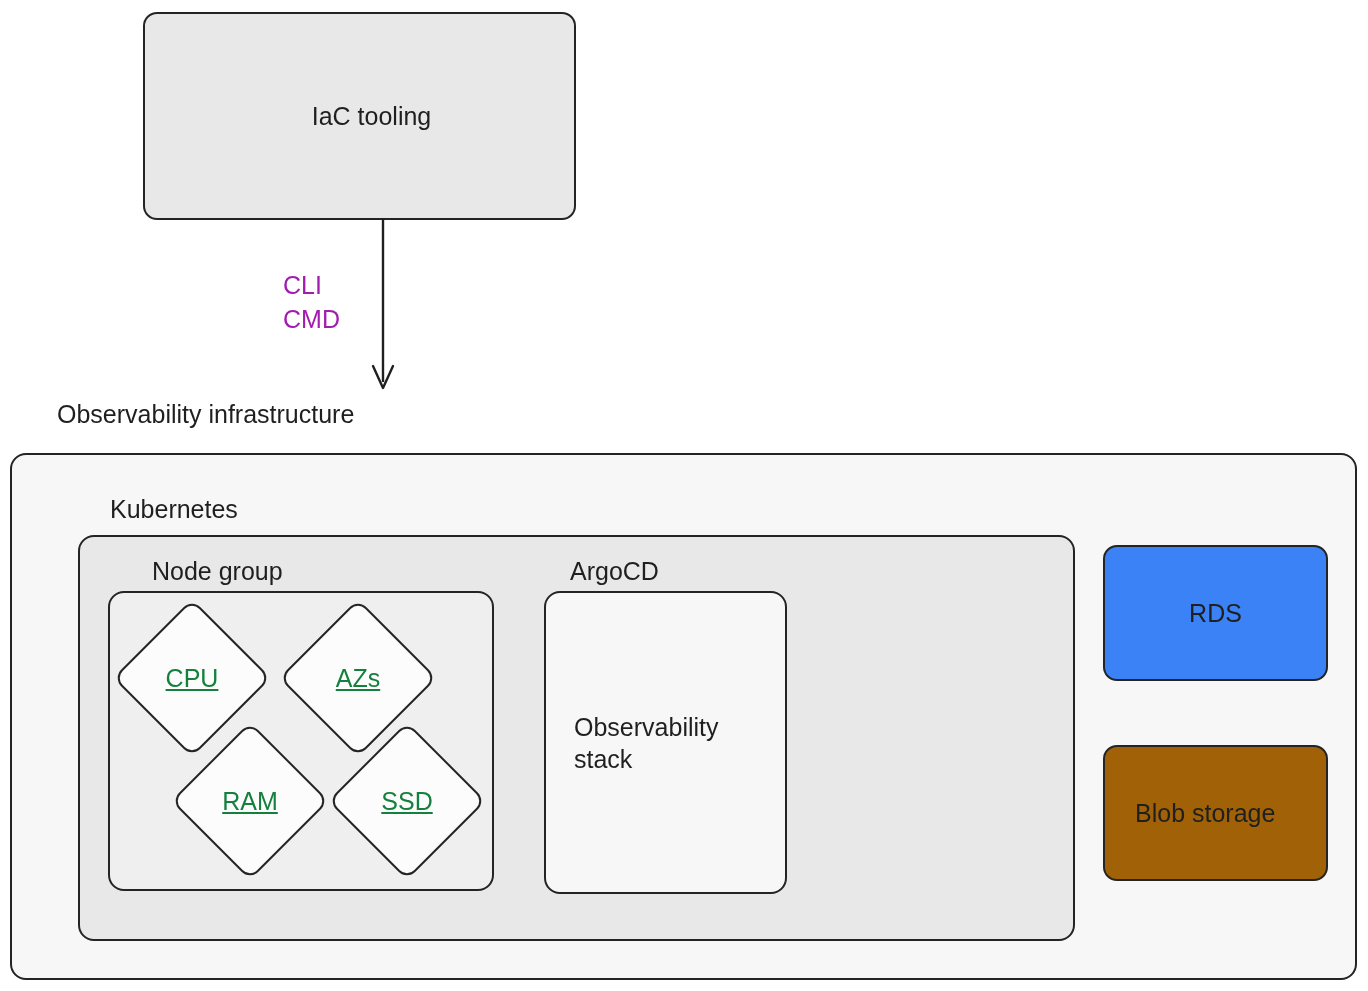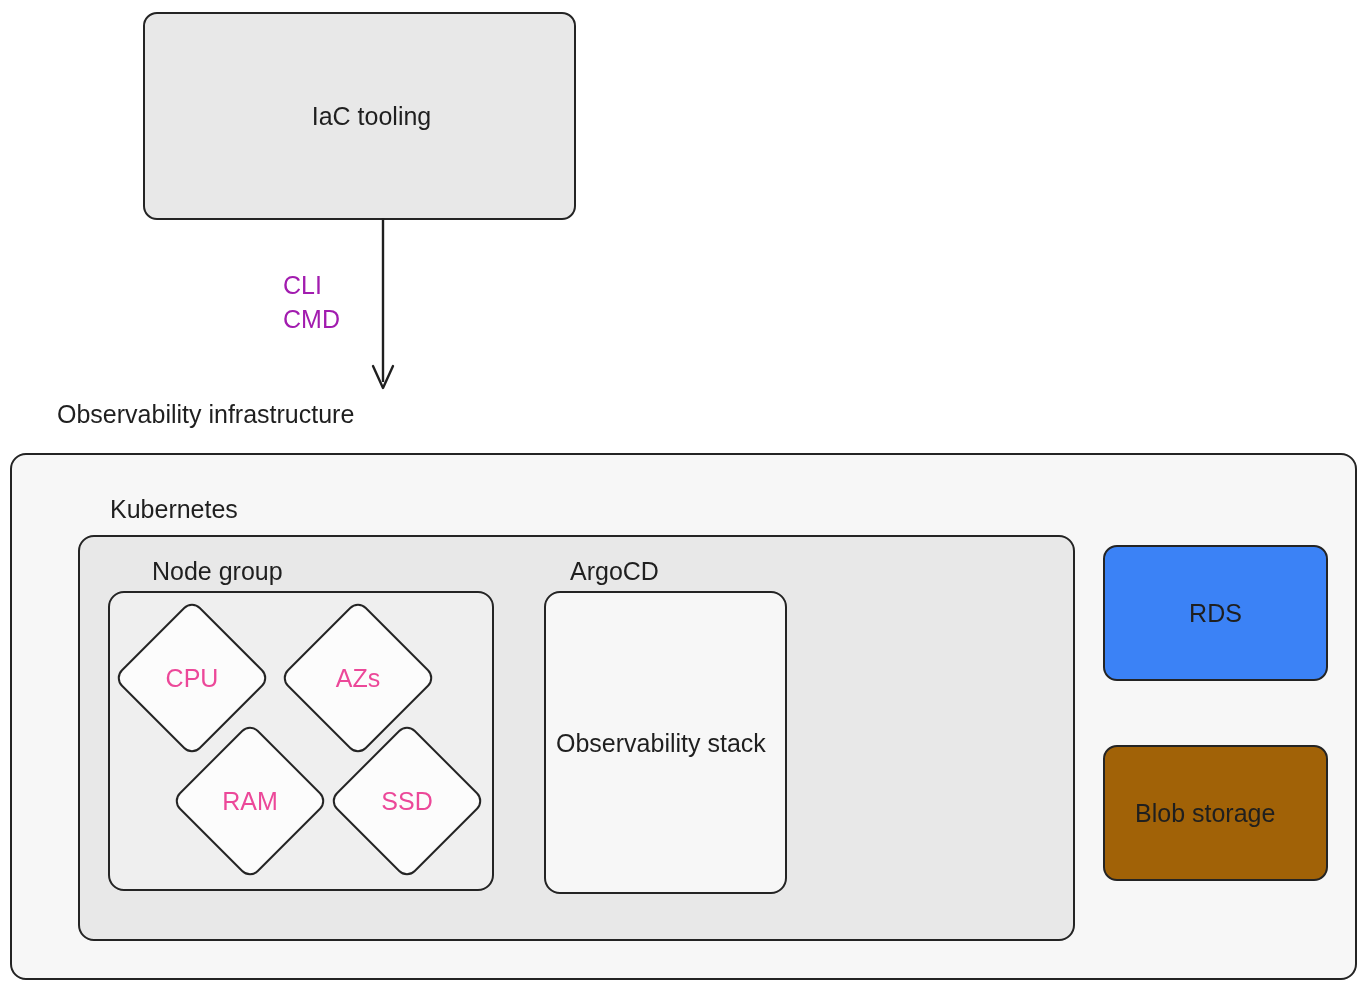--- a/index.html
+++ b/index.html
@@ -73,21 +73,21 @@
 
   .obs-box {
     left: 544px;
     top: 591px;
     width: 243px;
     height: 303px;
     background: #f7f7f7;
     border-radius: 16px;
     justify-content: flex-start;
     text-align: left;
-    padding: 0 10px;
+    padding: 0 28px;
     font-size: 25px;
   }
 
   .fleet-box {
     left: 802px;
     top: 682px;
     width: 243px;
     height: 96px;
     background: #f7f7f7;
     font-size: 25px;
@@ -136,23 +136,24 @@
     border: 2px solid #242424;
     border-radius: 12px;
     background: #fcfcfc;
     transform: rotate(45deg);
   }
   .diamond-label {
     position: absolute;
     width: 160px;
     text-align: center;
     font-size: 25px;
-    color: #ec4899;
+    color: #15803d;
     line-height: 1;
     white-space: nowrap;
+    text-decoration: underline;
   }
 
   
   .arrow-svg {
     position: absolute;
     left: 360px;
     top: 216px;
     width: 50px;
     height: 180px;
   }

